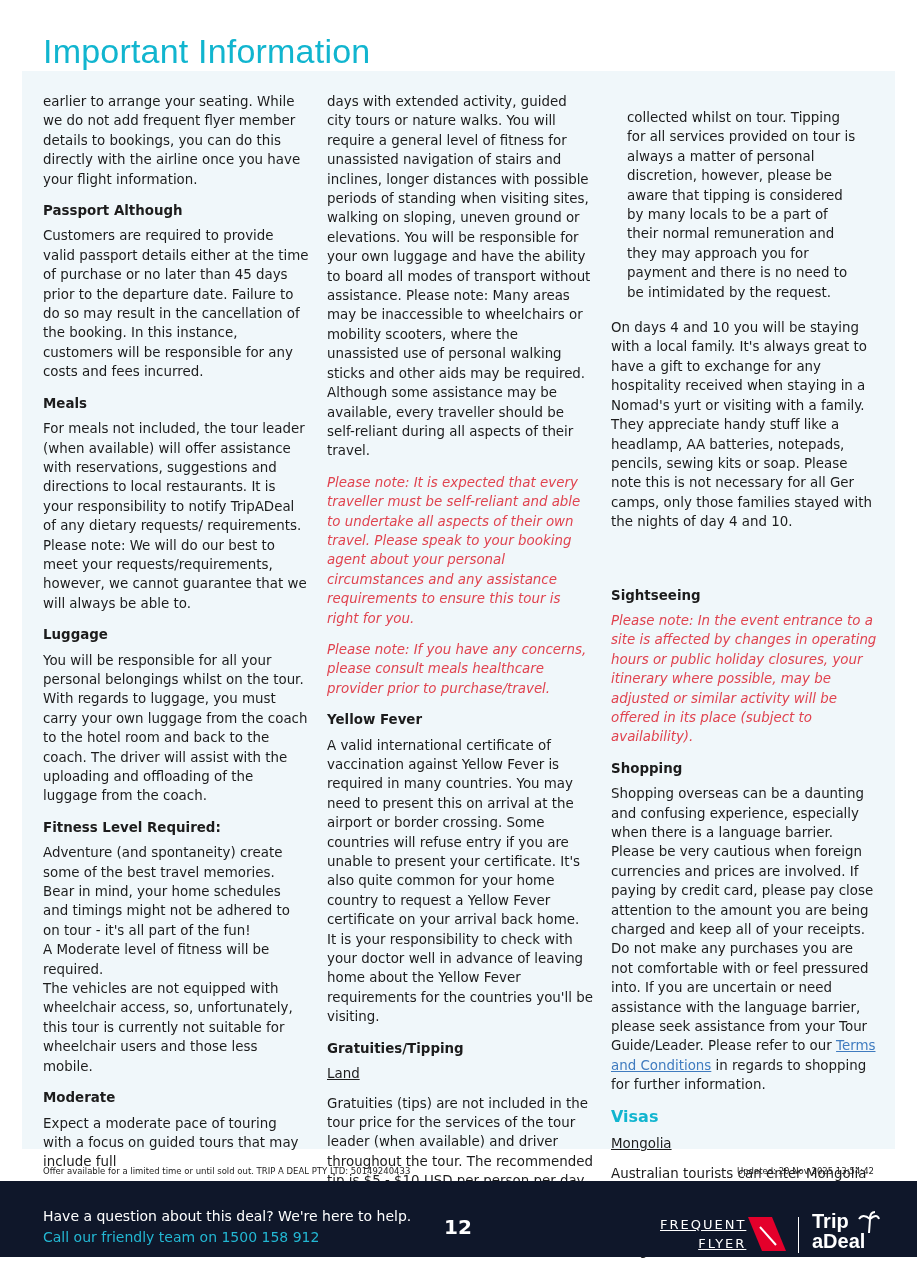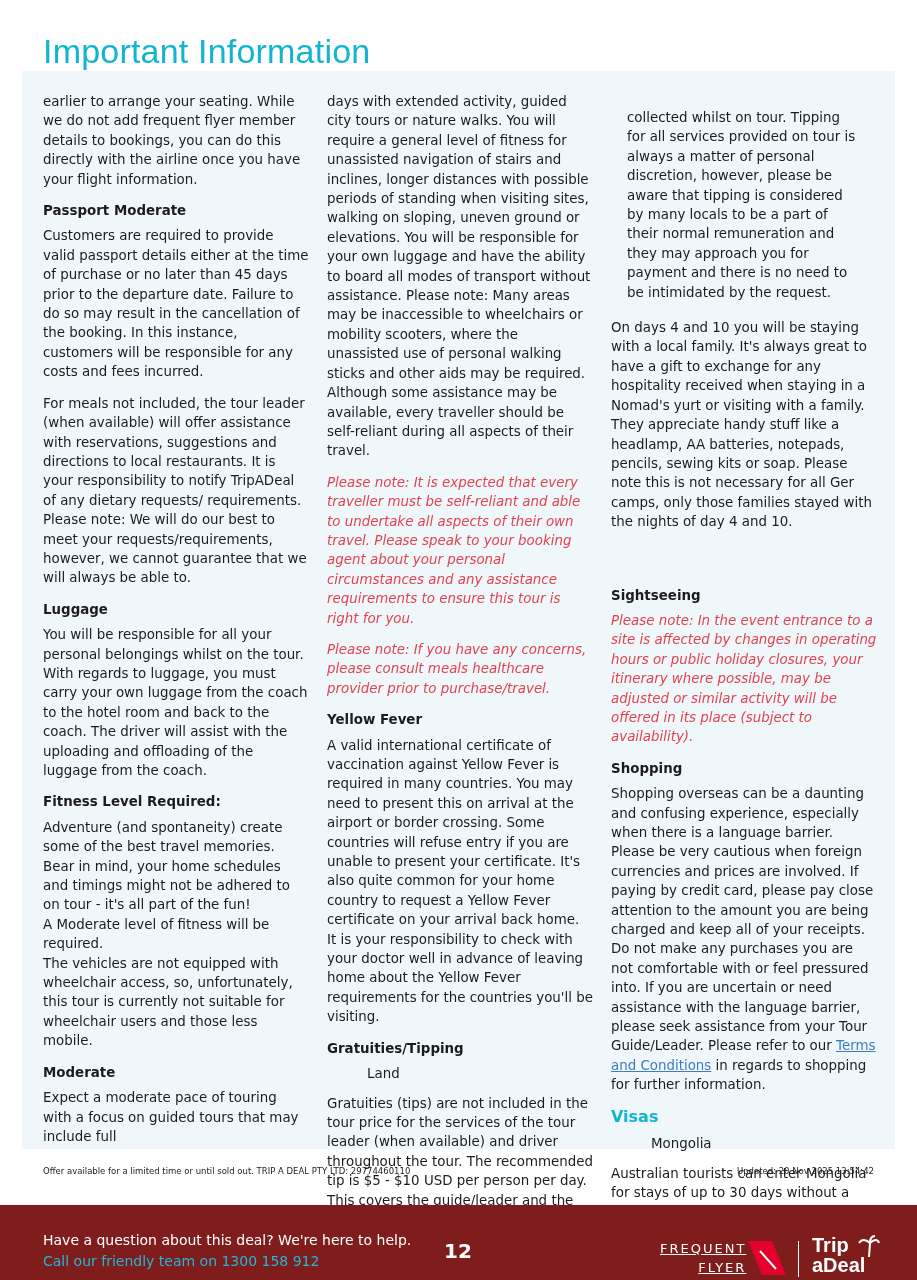--- a/index.html
+++ b/index.html
@@ -6,43 +6,44 @@
   body { width:917px; height:1280px; background:#ffffff; position:relative; overflow:hidden;
          font-family:"DejaVu Sans", sans-serif; color:#1c1c1c; }
   .title { position:absolute; left:43px; top:8px; font-size:34px; font-weight:normal; color:#11b5cf;
            font-family:"Liberation Sans", sans-serif; letter-spacing:0.2px;margin-top:24px; }
   .panel { position:absolute; left:22px; top:71px; width:873px; height:1078px; background:#f0f7fa; }
   .col { position:absolute; top:92px; width:266px; font-size:13.4px; line-height:19.4px; }
   .col1 { left:43px; } .col2 { left:327px; } .col3 { left:611px; }
   .col p { margin:0 0 12px 0; }
   .col h4 { margin:0 0 6px 0; font-size:13.4px; font-weight:bold; }
   .note { color:#e0434f; font-style:italic; }
-  .sub { display:inline-block; margin-bottom:10px;margin-left:40px; }
+  .sub { text-decoration:underline; display:inline-block; margin-bottom:10px; }
   .link { color:#3f7bbf; text-decoration:underline; }
   .visas { color:#11b5cf; font-size:16px; font-weight:bold; margin:0 0 8px 0; }
   .spacer { height:42px; }
   .disclaimer { position:absolute; top:1166px; font-size:8.5px; color:#222; }
-  .footer { position:absolute; left:0; top:1181px; width:917px; height:76px; background:#7f1d1d;margin-top:24px; }
+  .footer { position:absolute; left:0; top:1181px; width:917px; height:76px; background:#0f172a; }
   .q1 { position:absolute; left:43px; top:27px; color:#fff; font-size:14px; }
   .q2 { position:absolute; left:43px; top:48px; color:#23b7d3; font-size:14px; }
   .pagenum { position:absolute; left:444px; top:34px; color:#fff; font-size:20px; font-weight:bold; }
   .ff { position:absolute; left:660px; top:34px; color:#fff; font-size:13px; letter-spacing:2px; text-align:right; line-height:19px;text-decoration:underline; }
   .vbar { position:absolute; left:798px; top:36px; width:1px; height:36px; background:#fff; }
   .tad { position:absolute; left:812px; top:30px; color:#fff; font-weight:bold; font-size:20px; line-height:20px; font-family:"Liberation Sans", sans-serif; }
 </style>
 </head>
 <body>
 
 <div class="title">Important Information</div>
 <div class="panel"></div>
 
 <div class="col col1">
   <p>earlier to arrange your seating. While we do not add frequent flyer member details to bookings, you can do this directly with the airline once you have your flight information.</p>
-  <h4>Passport Moderate</h4>
+  <h4>Passport Although</h4>
   <p>Customers are required to provide valid passport details either at the time of purchase or no later than 45 days prior to the departure date. Failure to do so may result in the cancellation of the booking. In this instance, customers will be responsible for any costs and fees incurred.</p>
+  <h4>Meals</h4>
   <p>For meals not included, the tour leader (when available) will offer assistance with reservations, suggestions and directions to local restaurants. It is your responsibility to notify TripADeal of any dietary requests/ requirements. Please note: We will do our best to meet your requests/requirements, however, we cannot guarantee that we will always be able to.</p>
   <h4>Luggage</h4>
   <p>You will be responsible for all your personal belongings whilst on the tour. With regards to luggage, you must carry your own luggage from the coach to the hotel room and back to the coach. The driver will assist with the uploading and offloading of the luggage from the coach.</p>
   <h4>Fitness Level Required:</h4>
   <p style="margin:0">Adventure (and spontaneity) create some of the best travel memories. Bear in mind, your home schedules and timings might not be adhered to on tour - it's all part of the fun!</p>
   <p style="margin:0">A Moderate level of fitness will be required.</p>
   <p>The vehicles are not equipped with wheelchair access, so, unfortunately, this tour is currently not suitable for wheelchair users and those less mobile.</p>
   <h4>Moderate</h4>
   <p>Expect a moderate pace of touring with a focus on guided tours that may include full</p>
 </div>
@@ -65,26 +66,26 @@
   <div class="spacer"></div>
   <h4>Sightseeing</h4>
   <p class="note">Please note: In the event entrance to a site is affected by changes in operating hours or public holiday closures, your itinerary where possible, may be adjusted or similar activity will be offered in its place (subject to availability).</p>
   <h4>Shopping</h4>
   <p><span>Shopping overseas can be a daunting and confusing experience, especially when there is a language barrier. Please be very cautious when foreign currencies and prices are involved. If paying by credit card, please pay close attention to the amount you are being charged and keep all of your receipts. Do not make any purchases you are not comfortable with or feel pressured into. If you are uncertain or need assistance with the language barrier, please seek assistance from your Tour Guide/Leader. Please refer to our</span> <a class="link">Terms and Conditions</a><span> in regards to shopping for further information.</span></p>
   <div class="visas">Visas</div>
   <span class="sub">Mongolia</span>
   <p>Australian tourists can enter Mongolia for stays of up to 30 days without a visa. You need to carry proof of your onward or return ticket to enter Mongolia.</p>
 </div>
 
-<div class="disclaimer" style="left:43px">Offer available for a limited time or until sold out. TRIP A DEAL PTY LTD: 29774460110</div>
+<div class="disclaimer" style="left:43px">Offer available for a limited time or until sold out. TRIP A DEAL PTY LTD: 50149240433</div>
 <div class="disclaimer" style="right:43px">Updated: 20 Nov 2025 13:54:42</div>
 
 <div class="footer">
   <div class="q1">Have a question about this deal? We're here to help.</div>
-  <div class="q2">Call our friendly team on 1300 158 912</div>
+  <div class="q2">Call our friendly team on 1500 158 912</div>
   <div class="pagenum">12</div>
   <div class="ff">
     <div>FREQUENT</div>
     <div>FLYER</div>
   </div>
   <svg style="position:absolute;left:746px;top:34px" width="42" height="38">
     <polygon points="2,2 26,2 40,36 16,36" fill="#e4002b"></polygon>
     <path d="M14,12 L30,30" stroke="#fff" stroke-width="2"></path>
   </svg>
   <div class="vbar"></div>

